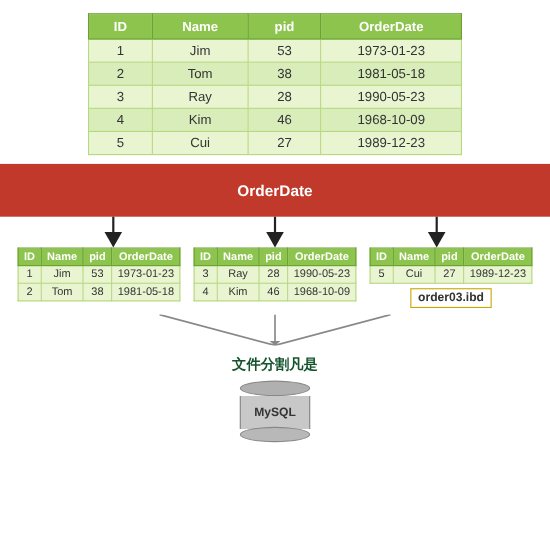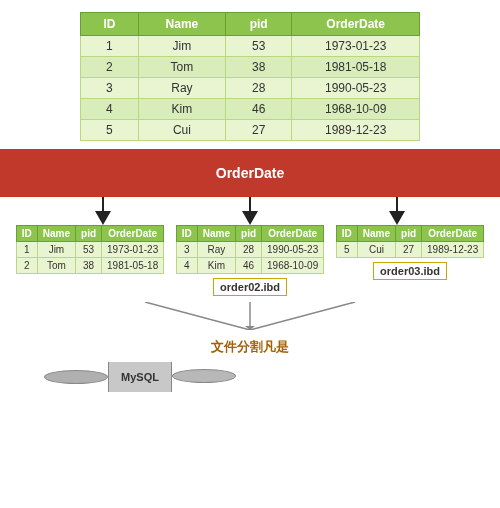--- a/index.html
+++ b/index.html
@@ -129,33 +129,32 @@
     }
 
     
     .center-arrow-area {
       display: flex;
       flex-direction: column;
       align-items: center;
       margin-top: 8px;
     }
     .chinese-text {
-      color: #a16207;
+      color: #14532d;
       font-size: 13px;
       font-weight: bold;
       margin-bottom: 4px;
     }
 
     
     .mysql-cylinder {
       display: flex;
-      flex-direction: row;
+      flex-direction: column;
       align-items: center;
       margin-top: 2px;
-      padding-left: 44px;
     }
     .cyl-top {
       width: 64px;
       height: 14px;
       background: #b0b0b0;
       border-radius: 50%;
       border: 1.5px solid #888;
     }
     .cyl-body {
       width: 64px;
@@ -294,21 +293,20 @@
             <td>1990-05-23</td>
           </tr>
           <tr>
             <td>4</td>
             <td>Kim</td>
             <td>46</td>
             <td>1968-10-09</td>
           </tr>
         </tbody>
       </table>
-      <div class="part-label">order02.ibd</div>
     </div>
     <div class="partition-block">
       <table class="part-table">
         <thead>
           <tr>
             <th>ID</th>
             <th>Name</th>
             <th>pid</th>
             <th>OrderDate</th>
           </tr>

